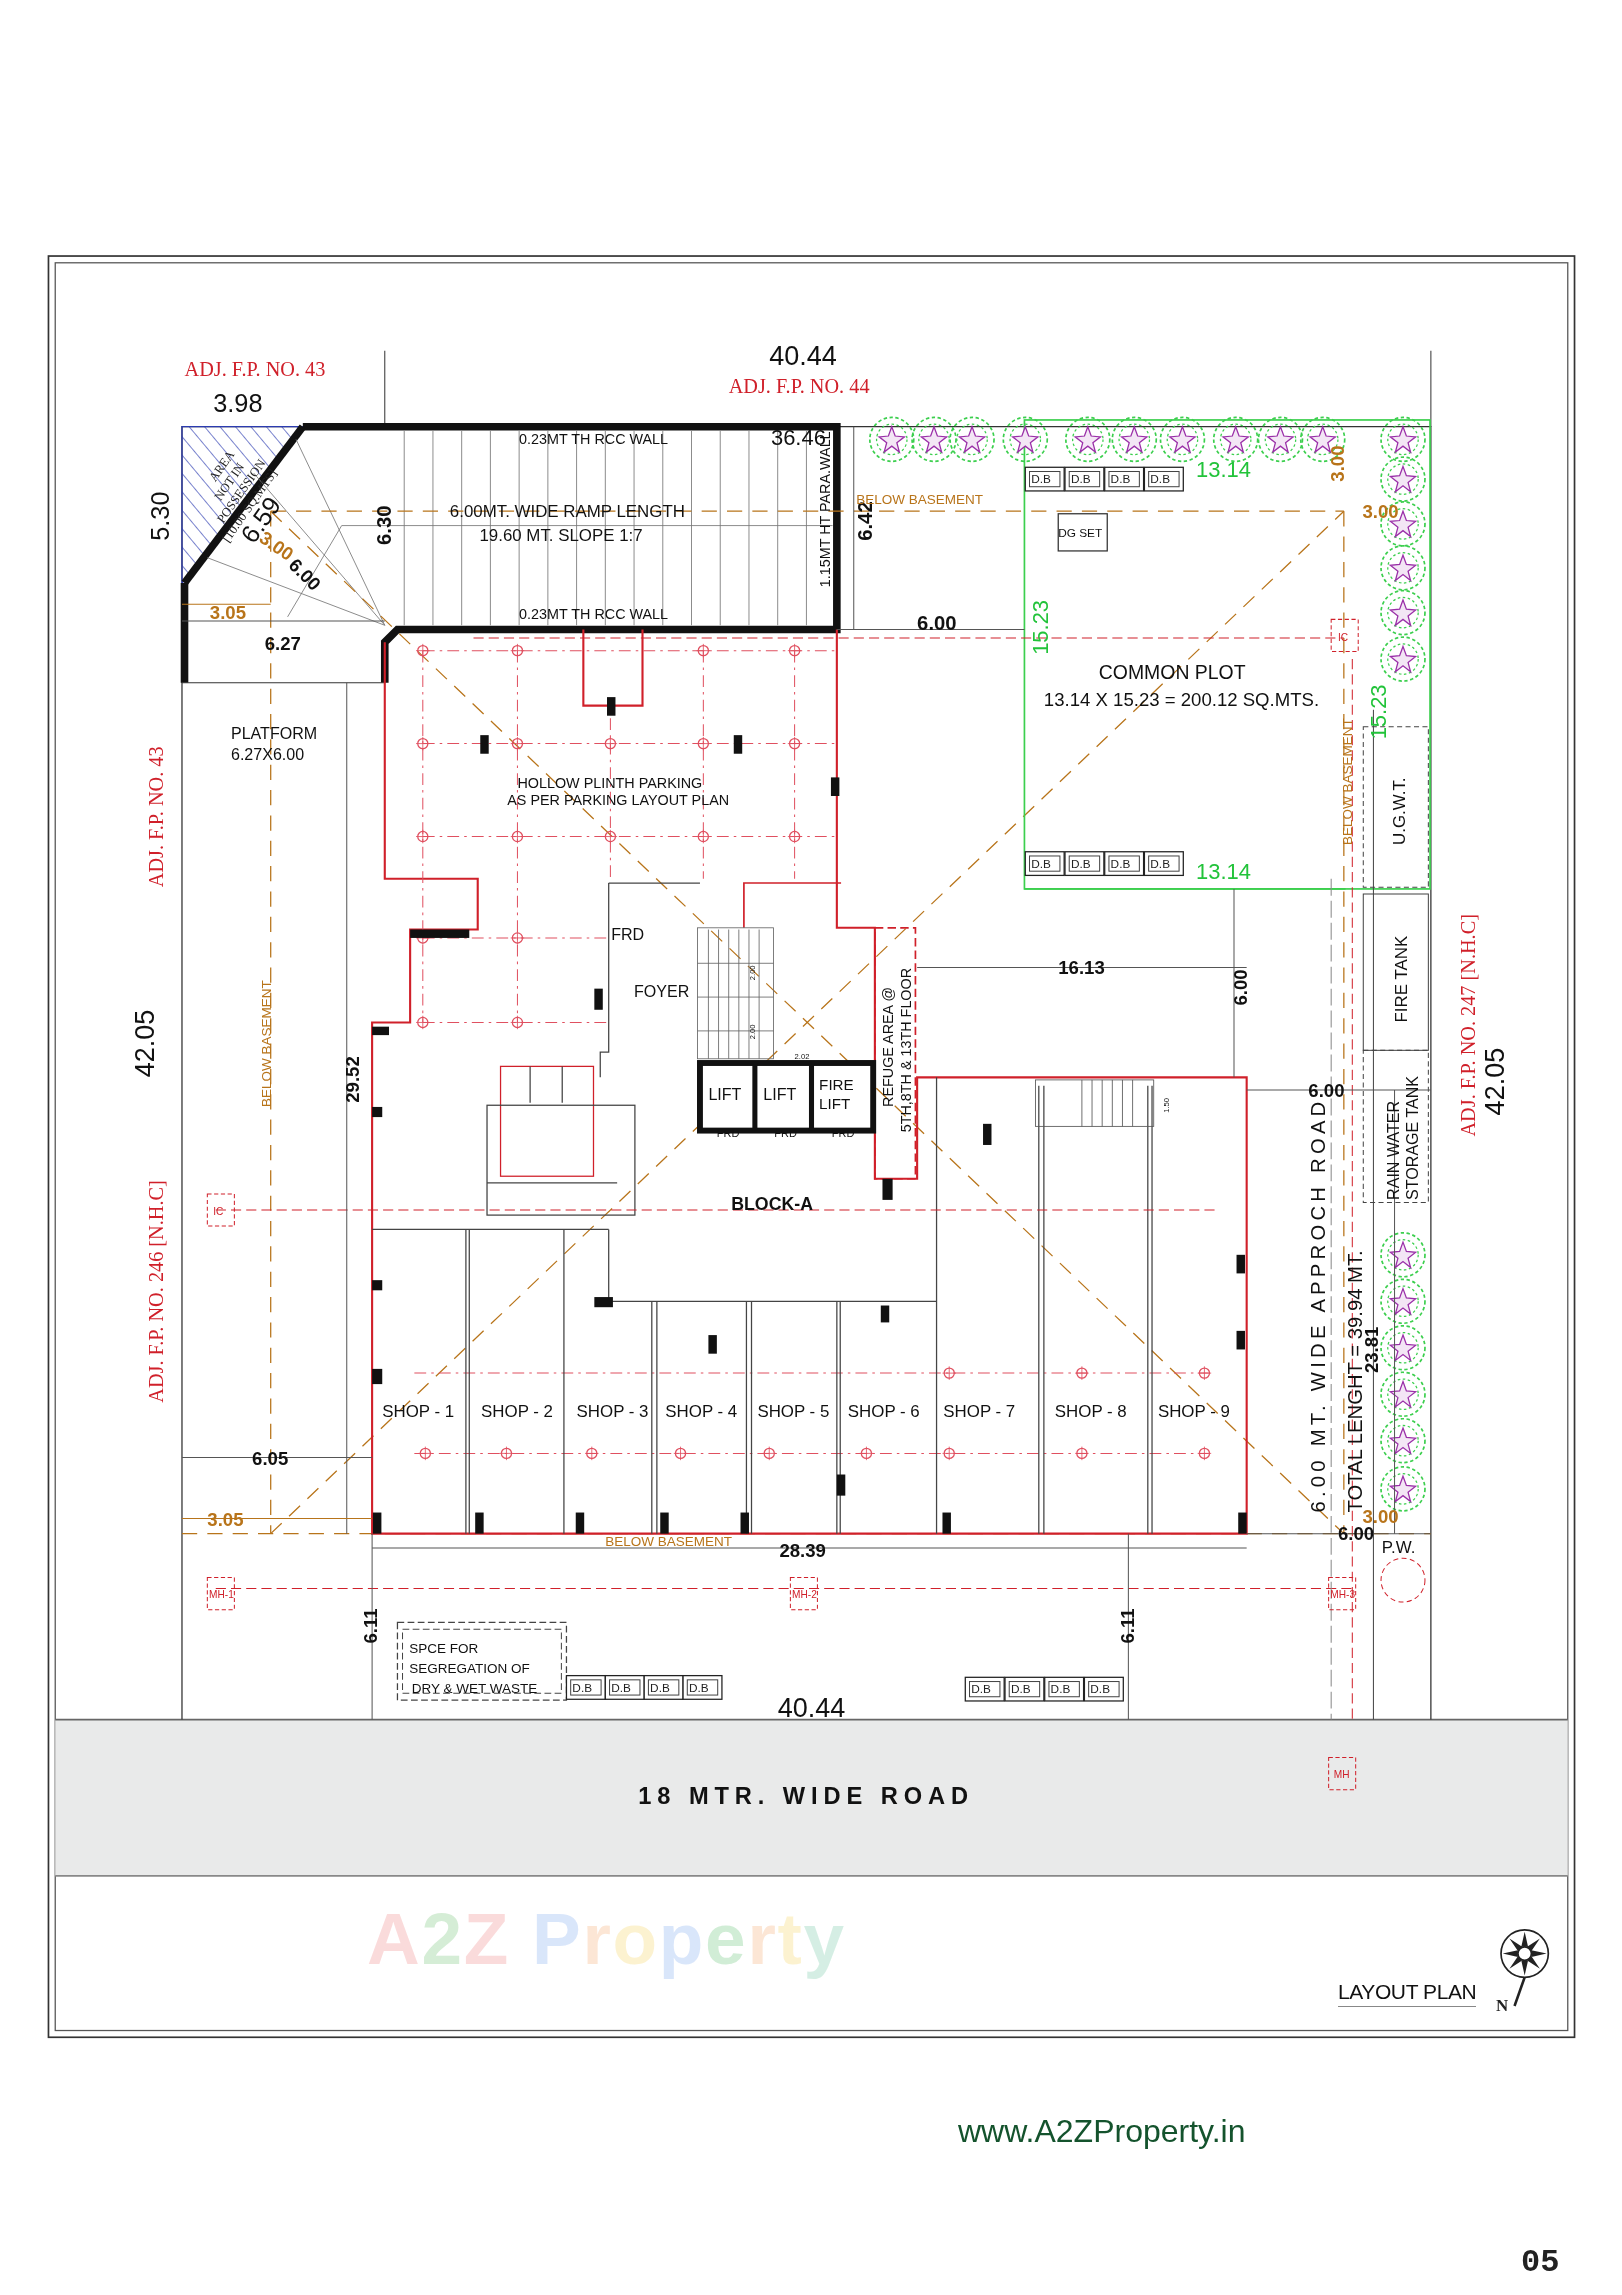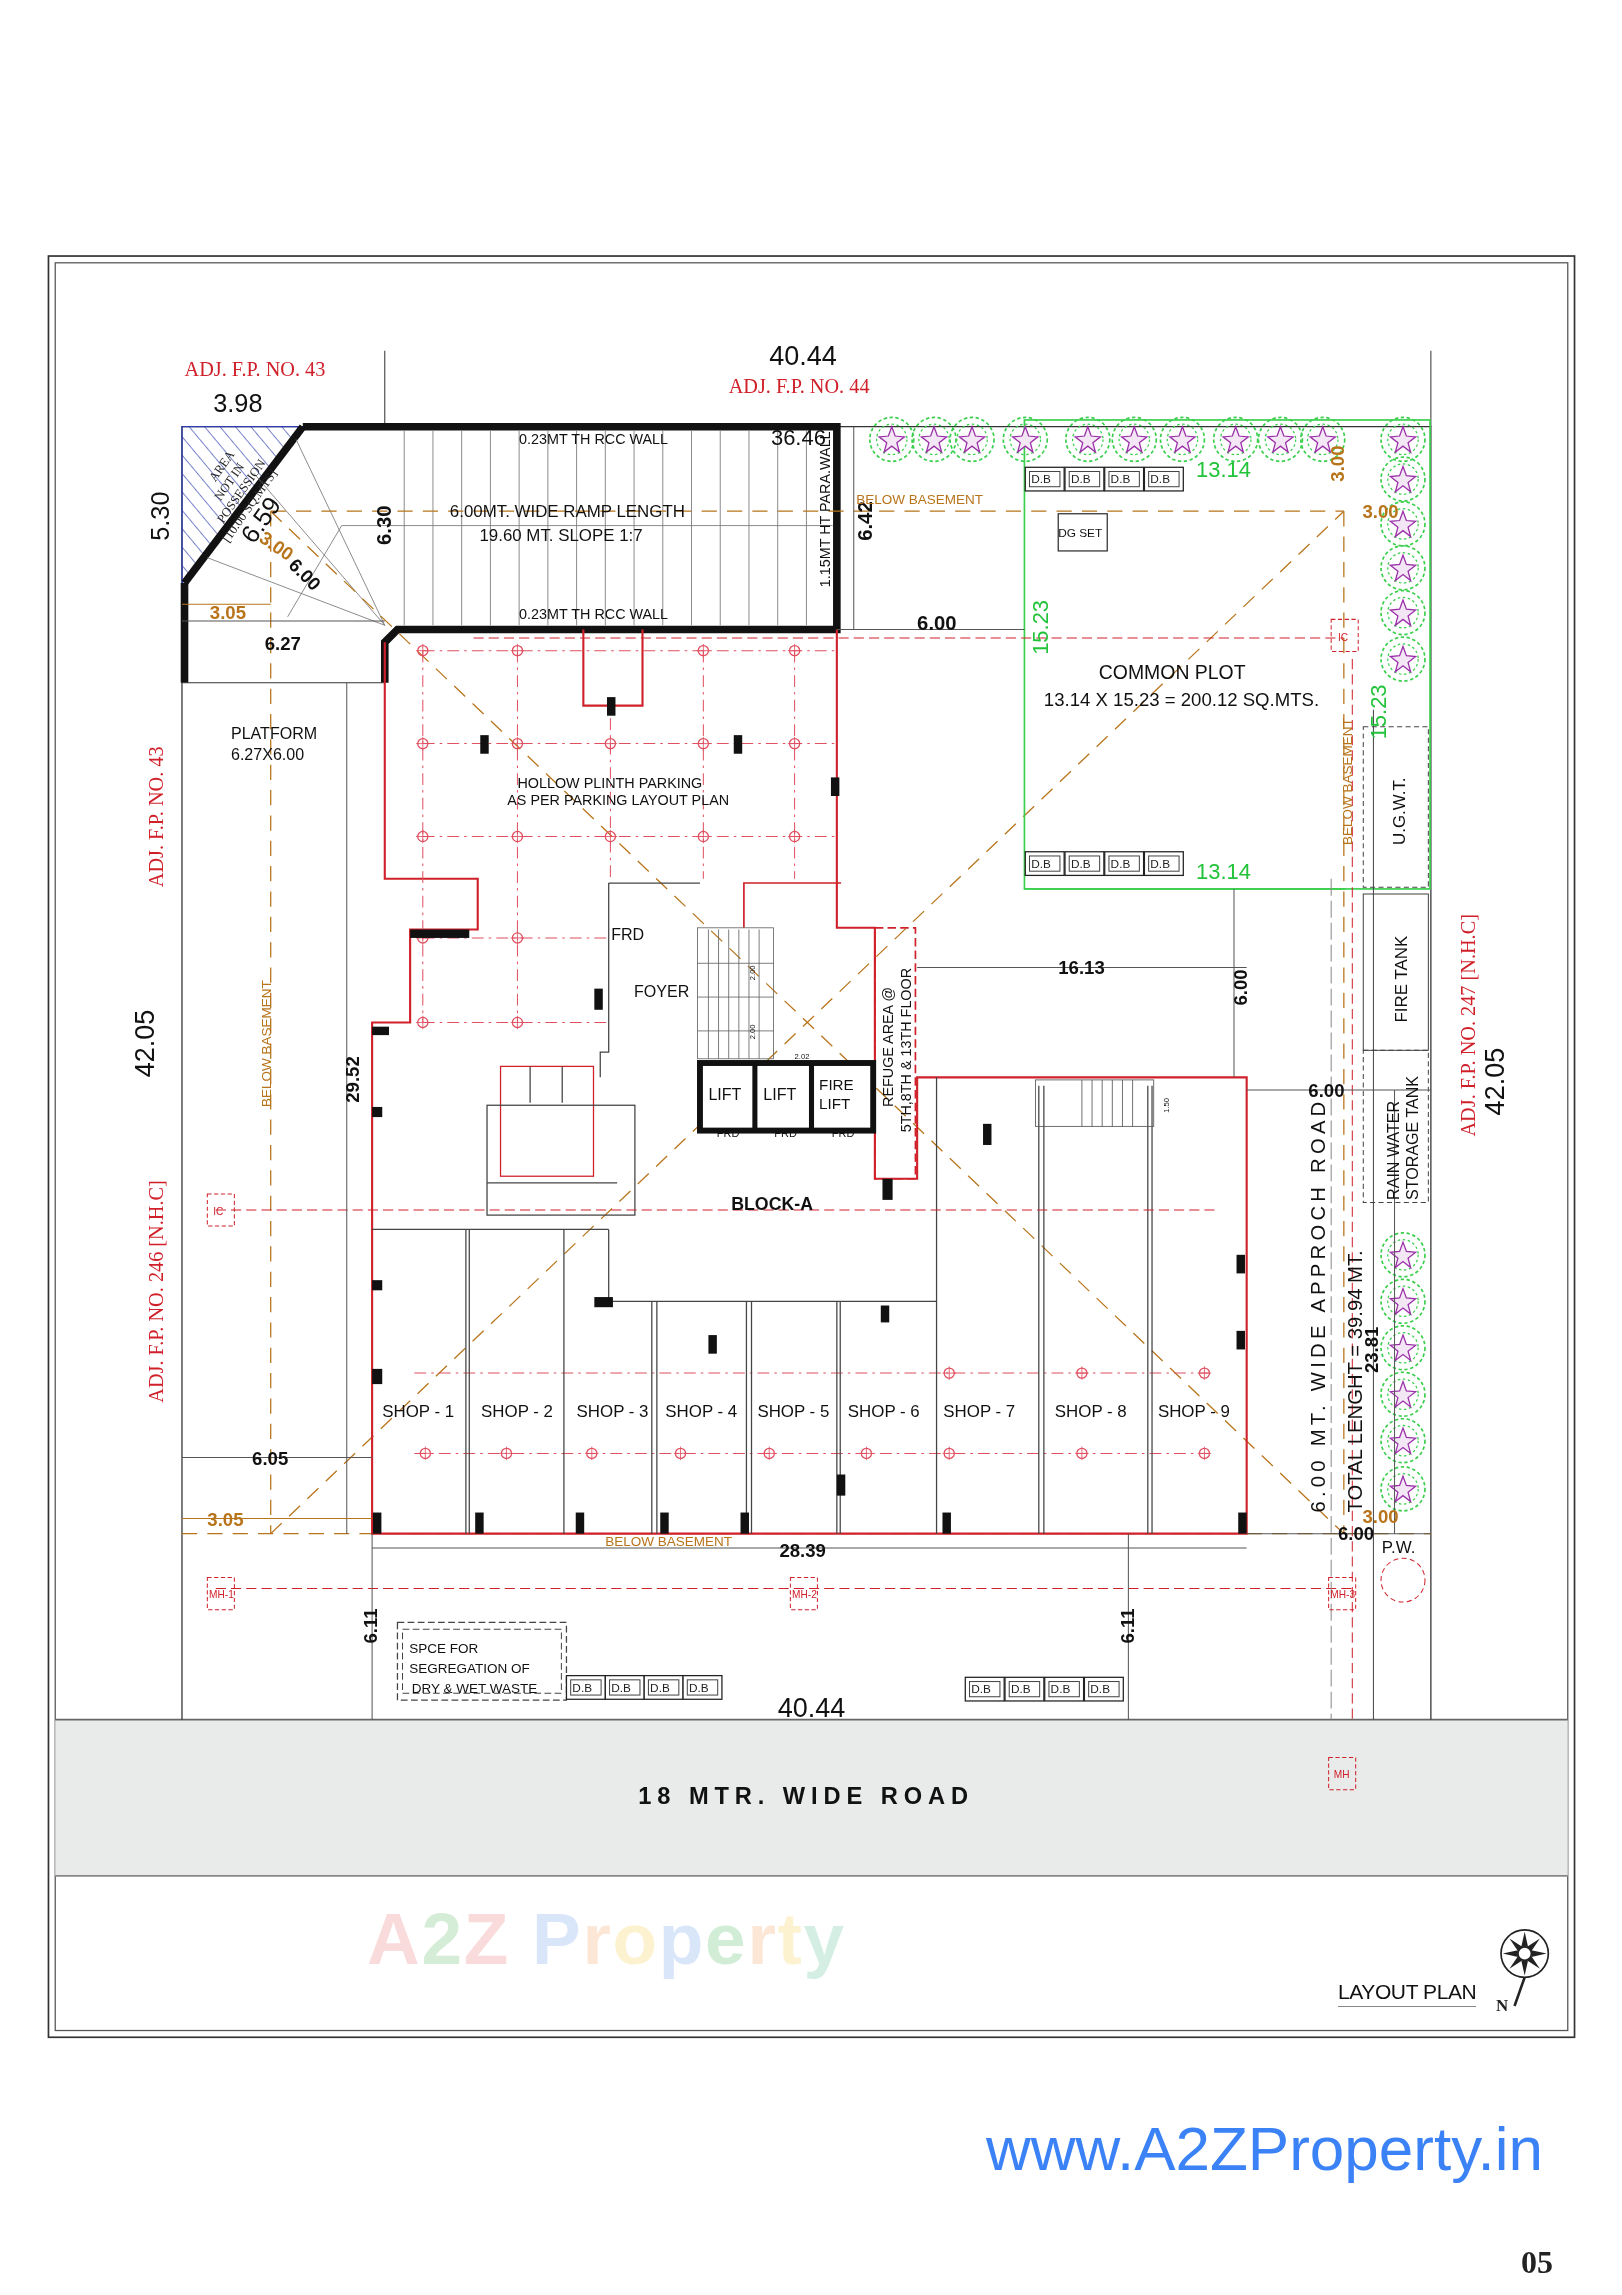--- a/index.html
+++ b/index.html
@@ -7,22 +7,22 @@
   svg{position:absolute;left:0;top:0;}
   .t{font-family:"Liberation Sans",sans-serif;fill:#111;}
   .tn{font-family:"Liberation Sans",sans-serif;fill:#111;font-stretch:condensed;}
   .serif-red{font-family:"Liberation Serif",serif;fill:#d0202a;}
   .dimb{font-family:"Liberation Sans",sans-serif;font-weight:bold;fill:#111;}
   .dimo{font-family:"Liberation Sans",sans-serif;font-weight:bold;fill:#b8741a;}
   .dimg{font-family:"Liberation Sans",sans-serif;fill:#22c33a;}
   .brown{font-family:"Liberation Sans",sans-serif;fill:#b8741a;}
   .redsm{font-family:"Liberation Sans",sans-serif;fill:#d0202a;}
   .wm1{position:absolute;left:367px;top:1897px;font-family:"Liberation Sans",sans-serif;font-weight:bold;font-size:73px;letter-spacing:1.7px;opacity:.28;white-space:nowrap;}
-  .wm2{position:absolute;left:986px;top:2113px;font-family:"Liberation Sans",sans-serif;font-size:62px;color:#3b82f6;white-space:nowrap;}
-  .pageno{position:absolute;left:1521px;top:2244px;font-family:Liberation Serif, serif;font-weight:bold;font-size:32px;color:#222;}
+  .wm2{position:absolute;left:958px;top:2113px;font-family:"Liberation Sans",sans-serif;font-size:32px;color:#14532d;white-space:nowrap;}
+  .pageno{position:absolute;left:1521px;top:2244px;font-family:Liberation Mono, monospace;font-weight:bold;font-size:32px;color:#222;}
   .layout-title{position:absolute;left:1338px;top:1980px;font-family:"Liberation Sans",sans-serif;font-size:21px;color:#111;border-bottom:1.7px solid #888;padding-bottom:1.7px;letter-spacing:-0.4px;}
 </style>
 </head>
 <body>
 
 <svg width="1623" height="2295" viewBox="0 0 1920 2716" xmlns="http://www.w3.org/2000/svg">
   <defs>
     <pattern id="hatch" width="14" height="14" patternUnits="userSpaceOnUse" patternTransform="rotate(-40)">
       <line x1="0" y1="0" x2="0" y2="14" stroke="#2b3bb0" stroke-width="1.5"></line>
     </pattern>

